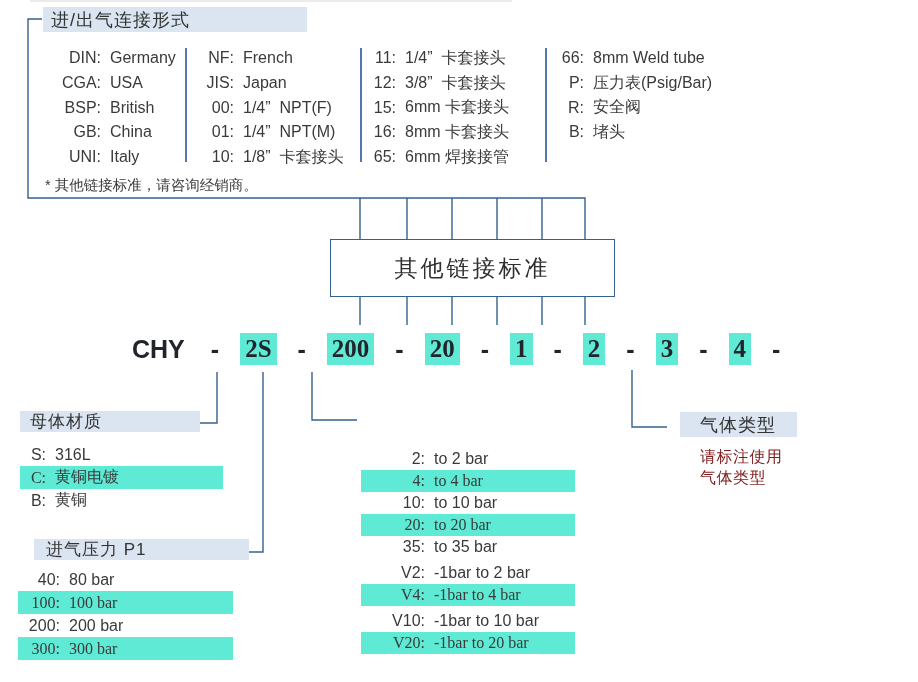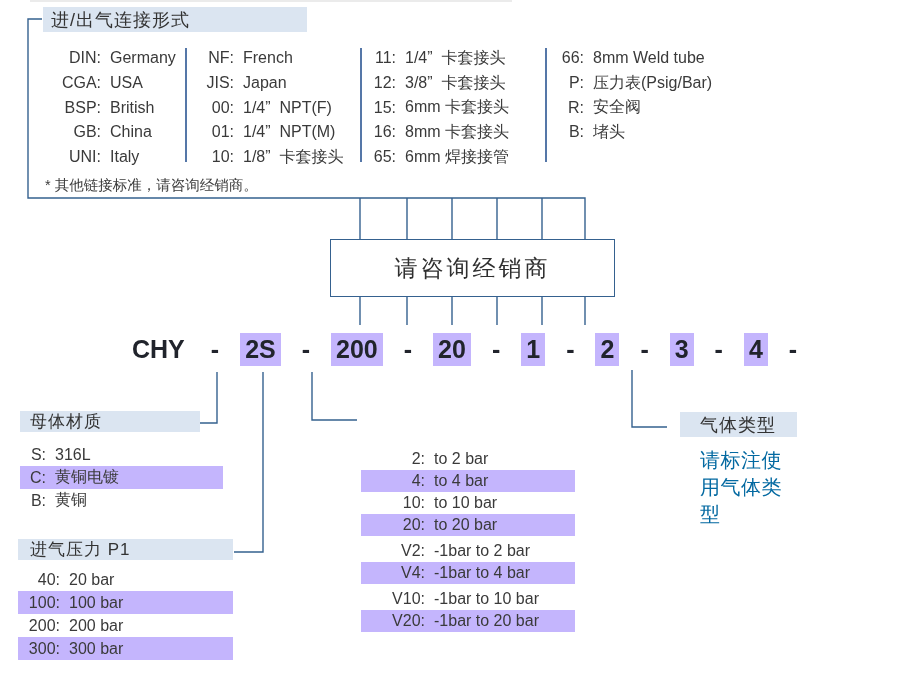--- a/index.html
+++ b/index.html
@@ -2,21 +2,21 @@
 <html><head>
 <meta charset="utf-8">
 <style>
   html,body{margin:0;padding:0;background:#ffffff;}
   .canvas{
     position:relative;width:797px;height:682px;background:#ffffff;overflow:hidden;
     font-family:"Liberation Sans","DejaVu Sans",sans-serif;color:#3a3a3a;
   }
   .abs{position:absolute;}
   svg.lines{position:absolute;left:0;top:0;pointer-events:none;}
-  .hl{background:#c4b5fd;}
+  .hl{background:#5eead4;font-family:Liberation Serif, serif;}
   
   .sec-title{
     background:#dbe5f1;display:flex;align-items:center;
     font-size:18px;color:#333;letter-spacing:1px;white-space:nowrap;
   }
   .conn-col{font-size:16px;}
   .conn-row{display:flex;align-items:center;height:24.7px;white-space:pre;}
   .c-code{text-align:right;flex:0 0 auto;}
   .c-label{margin-left:9px;}
   .divider{width:1.5px;background:#5577a8;}
@@ -32,21 +32,21 @@
     font-size:25px;font-weight:bold;color:#21242c;white-space:nowrap;
   }
   .seg{padding:2px 5px;}
   .seg.dash{padding:2px 0;}
   .sub{font-size:15px;position:relative;top:6px;left:1px;}
   
   .opt-row{display:flex;align-items:center;font-size:16px;white-space:pre;}
   .o-code{text-align:right;flex:0 0 auto;}
   .o-label{margin-left:9px;}
   .small-title{font-size:17px;}
-  .note-text{font-size:20px;color:#0369a1;letter-spacing:0.5px;font-family:Liberation Mono, monospace;}
+  .note-text{font-size:16px;color:#7f1d1d;letter-spacing:0.5px;font-family:Liberation Mono, monospace;}
   .top-strip{background:#ebebeb;}
 </style>
 </head>
 <body>
 
 <div class="canvas">
 
   <div class="abs top-strip" style="left:30px;top:0;width:482px;height:2px;"></div>
 
   <svg class="lines" width="918" height="682" viewBox="0 0 918 682">
@@ -96,21 +96,21 @@
   <div class="abs conn-col" style="left:554px;top:46px;">
     <div class="conn-row"><span class="c-code" style="width:30px">66:</span><span class="c-label">8mm Weld tube</span></div>
     <div class="conn-row"><span class="c-code" style="width:30px">P:</span><span class="c-label">压力表(Psig/Bar)</span></div>
     <div class="conn-row"><span class="c-code" style="width:30px">R:</span><span class="c-label">安全阀</span></div>
     <div class="conn-row"><span class="c-code" style="width:30px">B:</span><span class="c-label">堵头</span></div>
   </div>
 
   <div class="abs footnote" style="left:45px;top:176px;text-align:right;">* 其他链接标准，请咨询经销商。</div>
 
   <div class="abs selector-box" style="left:330px;top:239px;width:283px;height:56px;">
-    <span>请咨询经销商</span>
+    <span>其他链接标准</span>
   </div>
 
   <div class="abs order-code" style="left:127px;top:333px;height:32px;">
     <span class="seg">CHY</span>
     <span class="seg dash">-</span>
     <span class="seg hl">2S</span>
     <span class="seg dash">-</span>
     <span class="seg hl">200</span>
     <span class="seg dash">-</span>
     <span class="seg hl">20</span>
@@ -133,35 +133,36 @@
 
   <div class="abs sec-title small-title" style="left:20px;top:411px;width:170px;height:21px;padding-left:10px;">
     <span>母体材质</span>
   </div>
   <div class="abs" style="left:20px;top:443px;width:203px;">
     <div class="opt-row" style="height:23px;"><span class="o-code" style="width:26px">S:</span><span class="o-label">316L</span></div>
     <div class="opt-row hl" style="height:23px;"><span class="o-code" style="width:26px">C:</span><span class="o-label">黄铜电镀</span></div>
     <div class="opt-row" style="height:23px;"><span class="o-code" style="width:26px">B:</span><span class="o-label">黄铜</span></div>
   </div>
 
-  <div class="abs sec-title small-title" style="left:18px;top:539px;width:203px;height:21px;padding-left:12px;">
+  <div class="abs sec-title small-title" style="left:34px;top:539px;width:203px;height:21px;padding-left:12px;">
     <span>进气压力 P1</span>
   </div>
   <div class="abs" style="left:18px;top:568px;width:215px;">
-    <div class="opt-row" style="height:23px;align-items:center;"><span class="o-code" style="width:42px">40:</span><span class="o-label">20 bar</span></div>
+    <div class="opt-row" style="height:23px;align-items:center;"><span class="o-code" style="width:42px">40:</span><span class="o-label">80 bar</span></div>
     <div class="opt-row hl" style="height:23px;"><span class="o-code" style="width:42px">100:</span><span class="o-label">100 bar</span></div>
     <div class="opt-row" style="height:23px;"><span class="o-code" style="width:42px">200:</span><span class="o-label">200 bar</span></div>
     <div class="opt-row hl" style="height:23px;"><span class="o-code" style="width:42px">300:</span><span class="o-label">300 bar</span></div>
   </div>
 
   <div class="abs" style="left:361px;top:448px;width:214px;">
     <div class="opt-row" style="height:22px;"><span class="o-code" style="width:64px">2:</span><span class="o-label">to 2 bar</span></div>
     <div class="opt-row hl" style="height:22px;"><span class="o-code" style="width:64px">4:</span><span class="o-label">to 4 bar</span></div>
     <div class="opt-row" style="height:22px;"><span class="o-code" style="width:64px">10:</span><span class="o-label">to 10 bar</span></div>
     <div class="opt-row hl" style="height:22px;"><span class="o-code" style="width:64px">20:</span><span class="o-label">to 20 bar</span></div>
+    <div class="opt-row" style="height:22px;"><span class="o-code" style="width:64px">35:</span><span class="o-label">to 35 bar</span></div>
     <div class="opt-row" style="height:22px;margin-top:4px;"><span class="o-code" style="width:64px">V2:</span><span class="o-label">-1bar to 2 bar</span></div>
     <div class="opt-row hl" style="height:22px;"><span class="o-code" style="width:64px">V4:</span><span class="o-label">-1bar to 4 bar</span></div>
     <div class="opt-row" style="height:22px;margin-top:4px;"><span class="o-code" style="width:64px">V10:</span><span class="o-label">-1bar to 10 bar</span></div>
     <div class="opt-row hl" style="height:22px;"><span class="o-code" style="width:64px">V20:</span><span class="o-label">-1bar to 20 bar</span></div>
   </div>
 
   <div class="abs sec-title" style="left:680px;top:412px;width:216px;height:25px;padding-left:20px;">
     <span>气体类型</span>
   </div>
   <div class="abs note-text" style="left:700px;top:447px;">请标注使用气体类型</div>

